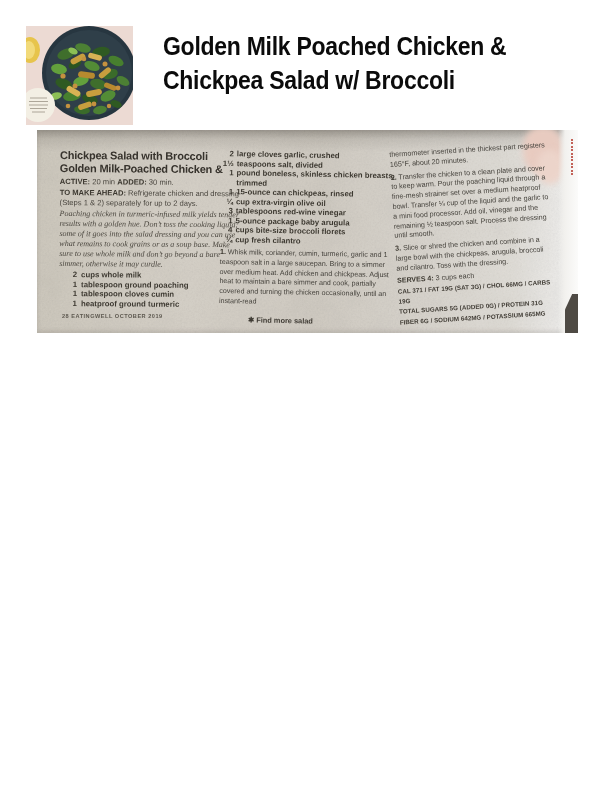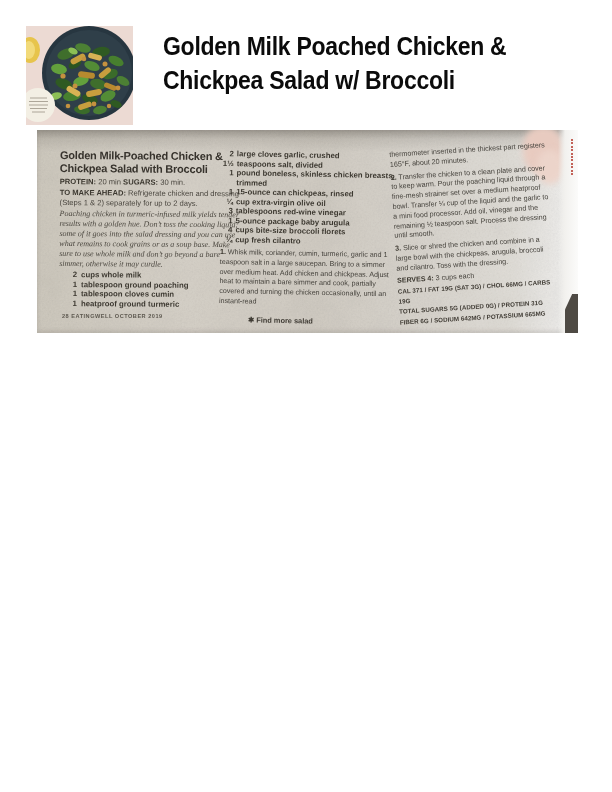--- a/index.html
+++ b/index.html
@@ -153,27 +153,27 @@
     </svg>
 
     <div class="thumb-blob"></div>
     <div class="thumb-blob2"></div>
     <div class="page-edge"></div>
     <div class="credit-strip"></div>
     <div class="dark-corner"></div>
 
     <div class="col col1">
       <div class="rheading">
+        <span>Chickpea Salad with Broccoli</span>
         <span>Golden Milk-Poached Chicken &amp;</span>
-        <span>Chickpea Salad with Broccoli</span>
       </div>
       <p class="meta">
-        <b>PROTEIN:</b>
+        <b>ACTIVE:</b>
         <span>20 min</span>
-        <b>SUGARS:</b>
+        <b>ADDED:</b>
         <span>30 min.</span>
       </p>
       <p class="makeahead">
         <b>TO MAKE AHEAD:</b>
         <span>Refrigerate chicken and dressing (Steps 1 &amp; 2) separately for up to 2 days.</span>
       </p>
       <p class="intro">Poaching chicken in turmeric-infused milk yields tender results with a golden hue. Don’t toss the cooking liquid; some of it goes into the salad dressing and you can use what remains to cook grains or as a soup base. Make sure to use whole milk and don’t go beyond a bare simmer, otherwise it may curdle.</p>
       <div class="ing ing1">
         <div class="irow">
             <span class="qty">2</span>

